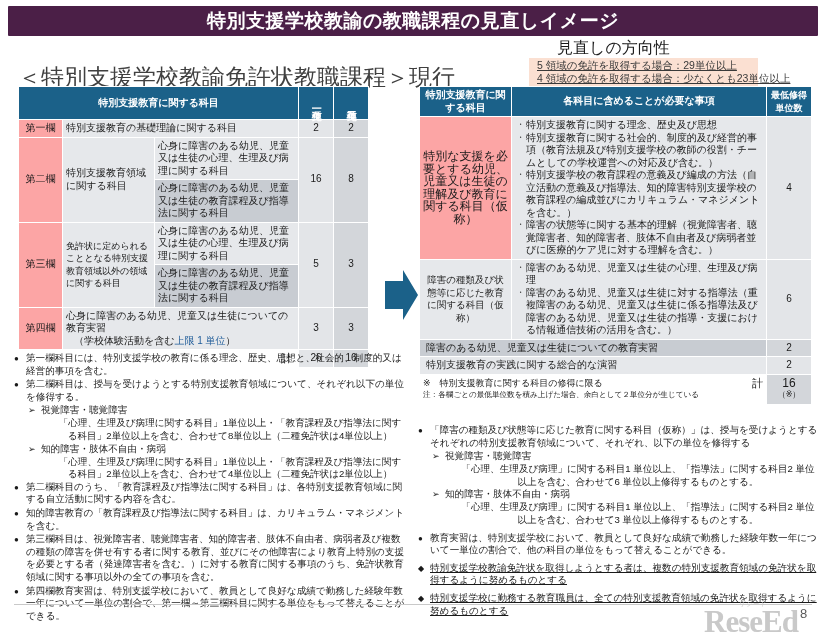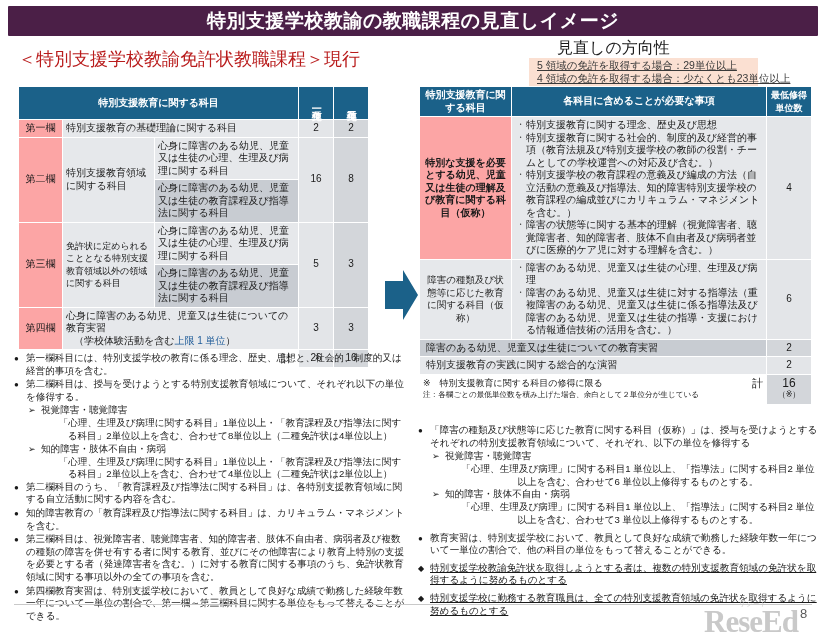--- a/index.html
+++ b/index.html
@@ -24,22 +24,22 @@
     border-radius:1px;
     display:flex;align-items:center;justify-content:center;
   }
   .titlebar-text{
     color:#ffffff;font-size:19px;font-weight:bold;letter-spacing:0.5px;
     white-space:nowrap;
   }
 
   
   .left-heading{
-    position:absolute;left:18px;top:47px;
-    font-size:18px;color:#b91c1c;white-space:nowrap;
+    position:absolute;left:18px;top:62px;
+    font-size:23px;color:#404040;white-space:nowrap;
   }
 
   
   .right-heading{
     position:absolute;left:557px;top:38px;
     font-size:16px;color:#1a1a1a;white-space:nowrap;
   }
   .badge-box{
     position:absolute;left:529px;top:58px;width:229px;
     background:#fbe0d2;
@@ -222,21 +222,21 @@
         <col style="width:45px">
     </colgroup>
     <tbody>
         <tr>
       <th class="th">特別支援教育に関する科目</th>
       <th class="th">各科目に含めることが必要な事項</th>
       <th class="th" style="font-size:9px;">最低修得単位数</th>
     </tr>
 
     <tr>
-      <td class="c-lt ctr" style="font-size:10px;font-weight:bold;">特別な支援を必要とする幼児、児童又は生徒の理解及び教育に関する科目（仮称）</td>
+      <td class="c-lt ctr" style="font-size:12px;">特別な支援を必要とする幼児、児童又は生徒の理解及び教育に関する科目（仮称）</td>
       <td class="c-lt2 rt-bullets">
         <div class="bl">
               <span class="dot">・</span>
               <span class="tx">特別支援教育に関する理念、歴史及び思想</span>
             </div>
         <div class="bl">
               <span class="dot">・</span>
               <span class="tx">特別支援教育に関する社会的、制度的及び経営的事項（教育法規及び特別支援学校の教師の役割・チームとしての学校運営への対応及び含む。）</span>
             </div>
         <div class="bl">

